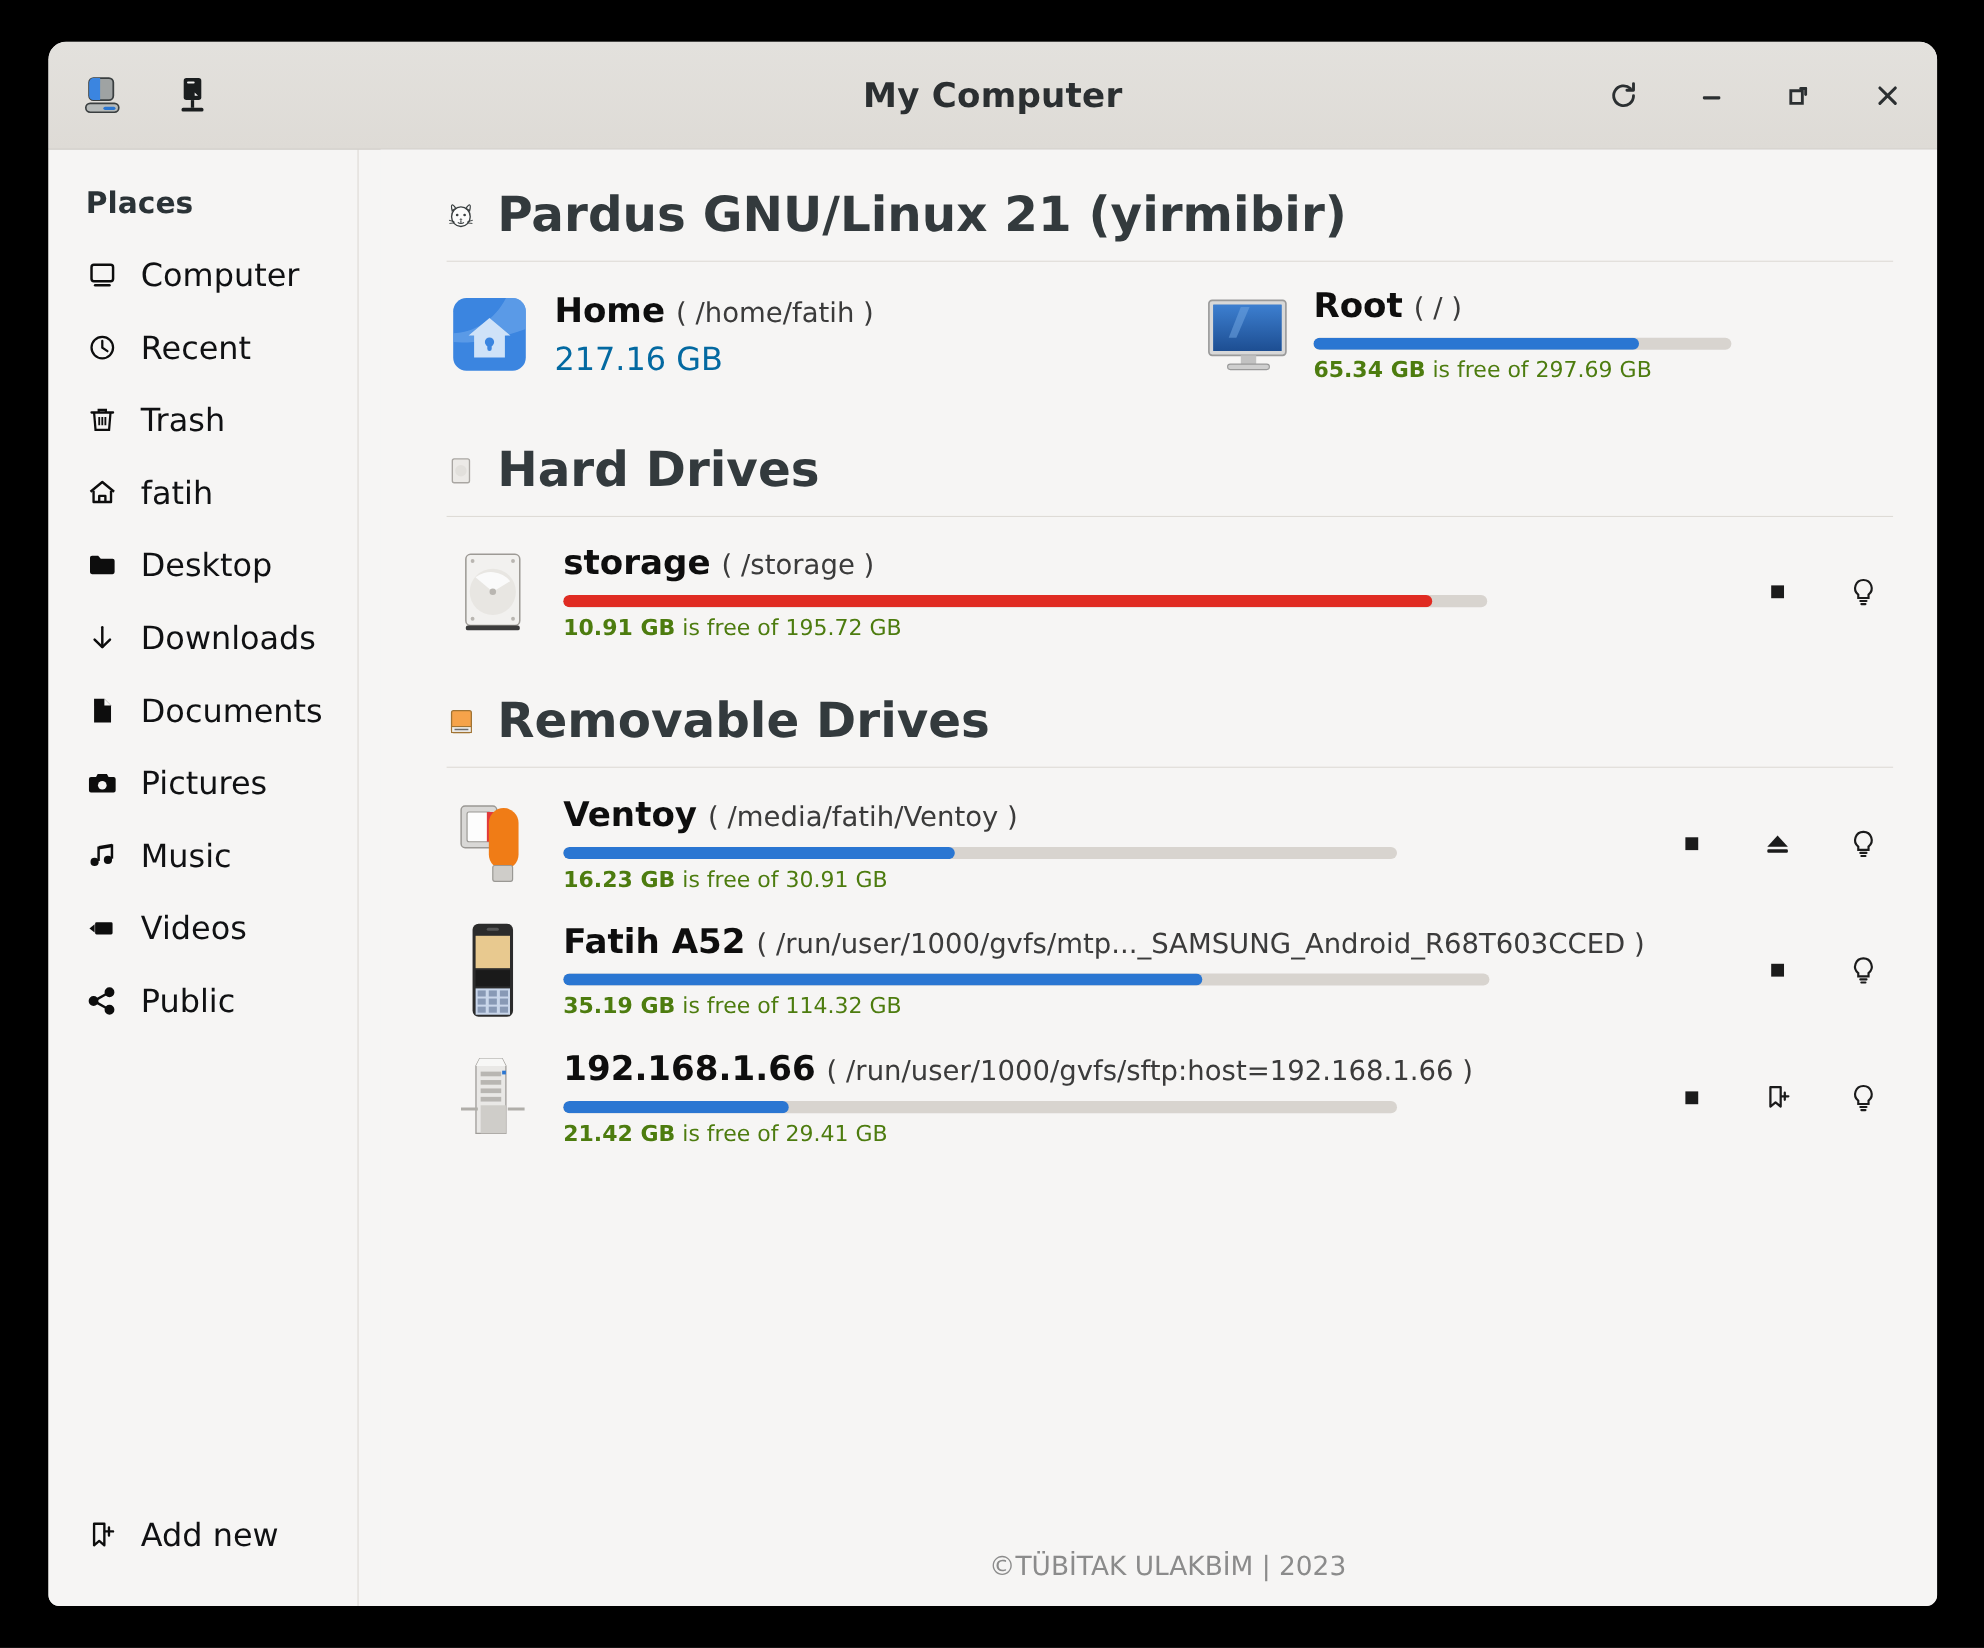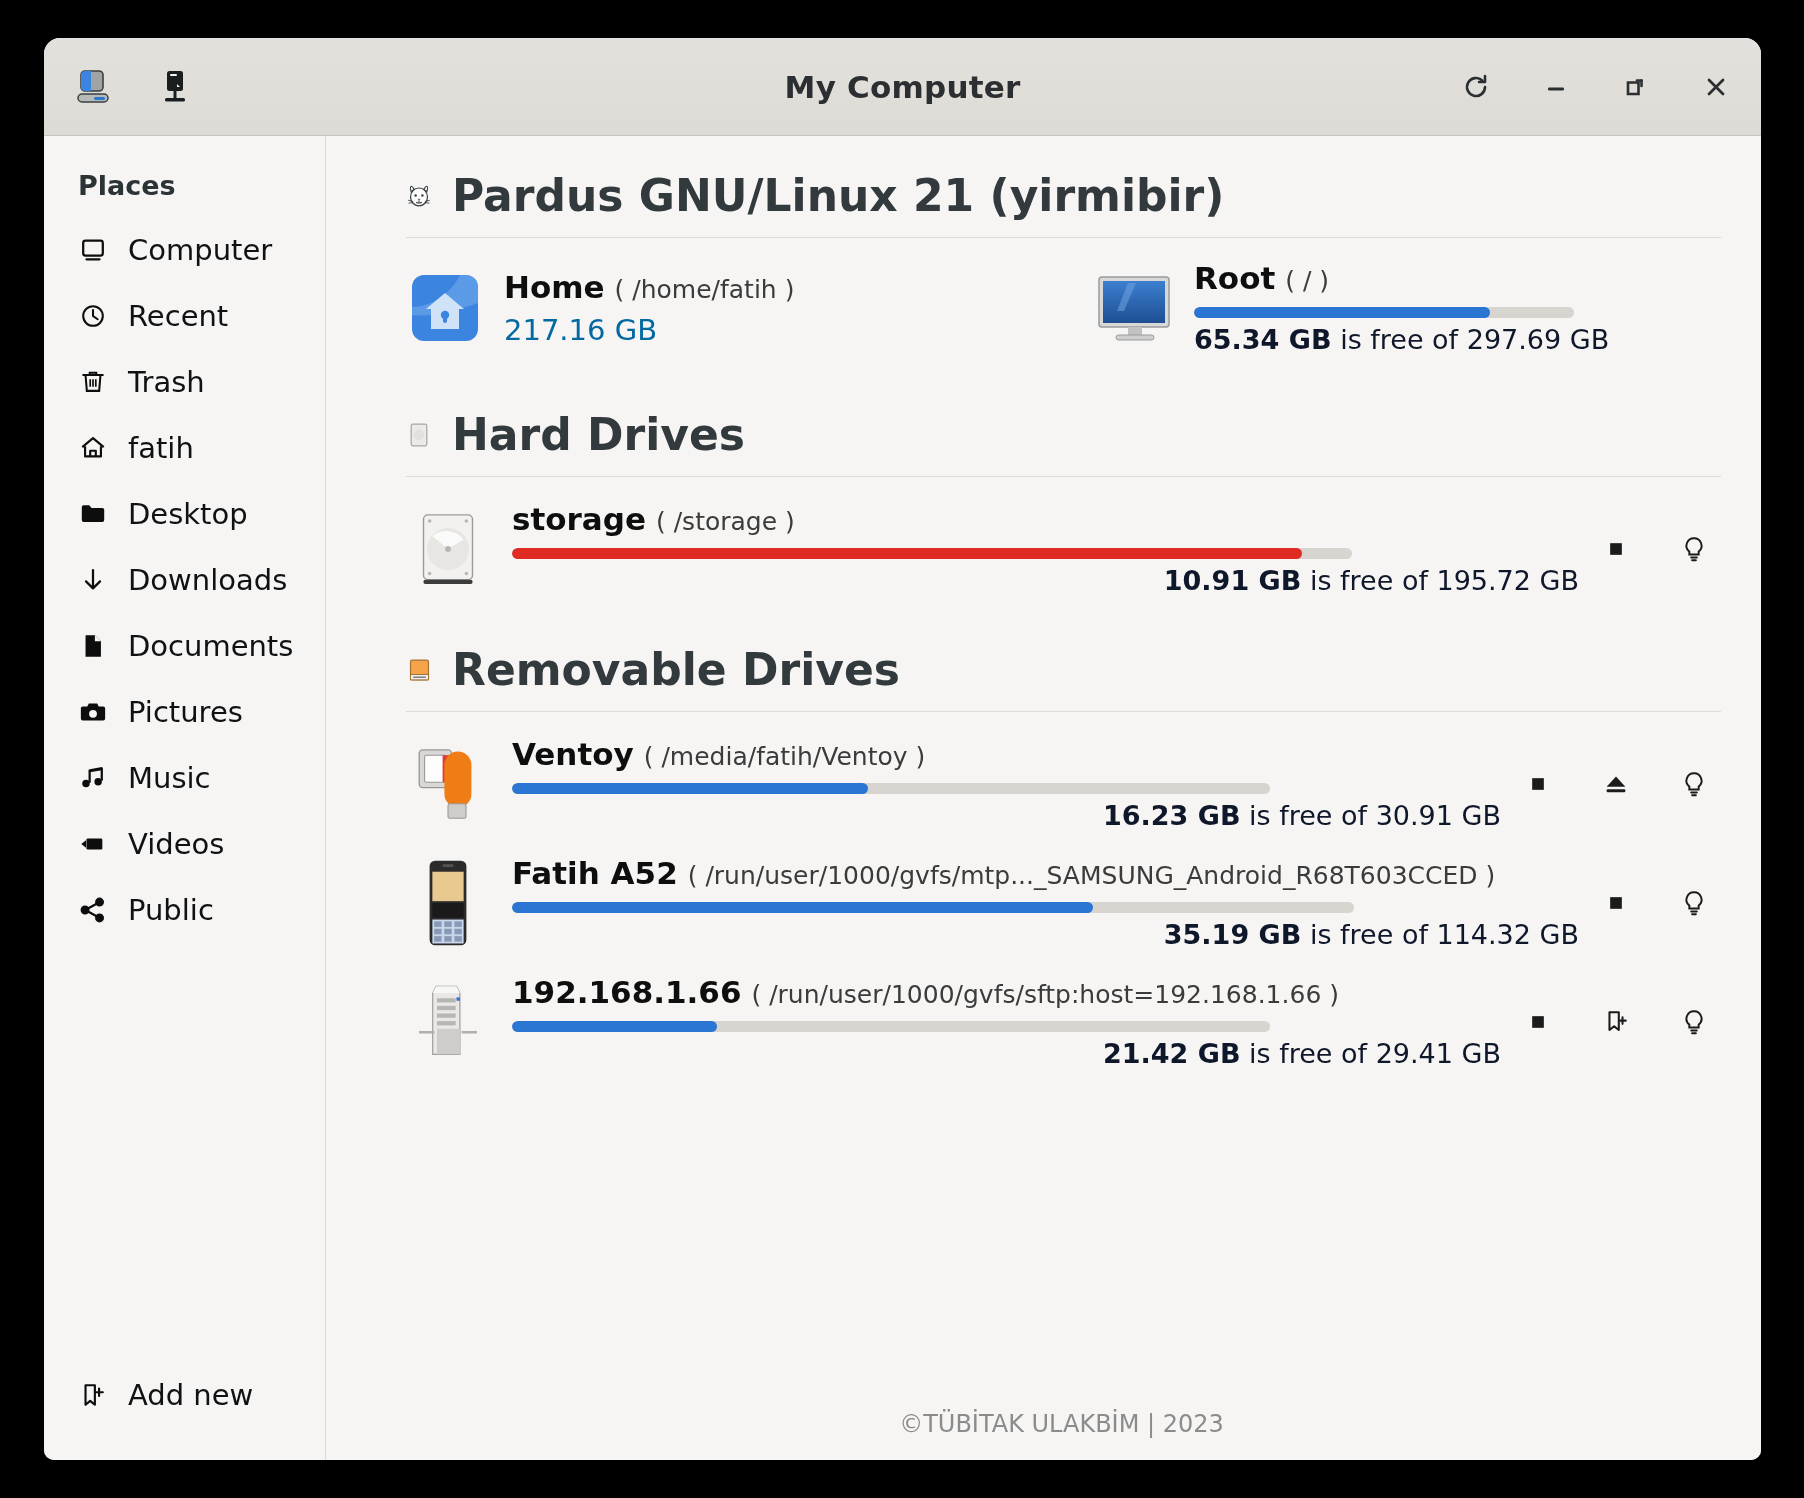--- a/index.html
+++ b/index.html
@@ -126,41 +126,41 @@
   }
   .dv-path {
     font-size: 25px; color: #3b3b3b;
     font-family: "DejaVu Sans", sans-serif;
   }
   .dv-size {
     font-size: 29px; font-weight: normal; color: #0369a1;
     font-family: "DejaVu Sans", sans-serif; margin-top: 8px;
   }
   .dv-free {
-    font-size: 27px; color: #0f172a; margin-top: 6px;
+    font-size: 20px; color: #4d7c0f; margin-top: 6px;
     font-family: "DejaVu Sans", sans-serif; white-space: nowrap;
   }
   .dv-free b { font-weight: bold; }
 
   .bar {
     height: 11px; border-radius: 6px;
     background: #d8d4cf;
     margin-top: 11px; margin-bottom: 4px;
     overflow: hidden;
   }
   .bar > i { display: block; height: 100%; border-radius: 6px; }
 
   
   .drive-row {
     display: flex; align-items: center;
     margin-top: 24px;
     gap: 18px;
   }
   .drive-ico { width: 92px; flex: 0 0 92px; display: flex; align-items: center; justify-content: center; }
-  .drive-body { flex: 1; min-width: 0; text-align: right; }
+  .drive-body { flex: 1; min-width: 0; }
   .row-actions { display: flex; align-items: center; gap: 40px; padding-right: 8px; }
   .act {
     width: 38px; height: 38px;
     display: flex; align-items: center; justify-content: center;
     cursor: pointer; color: #1b1b1b;
   }
   .footer-credit {
     margin-top: auto;
     text-align: center;
     font-size: 24px; color: #8b8b8b;

